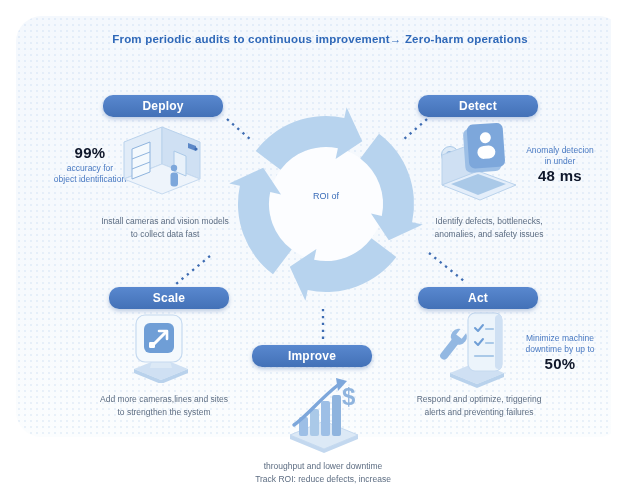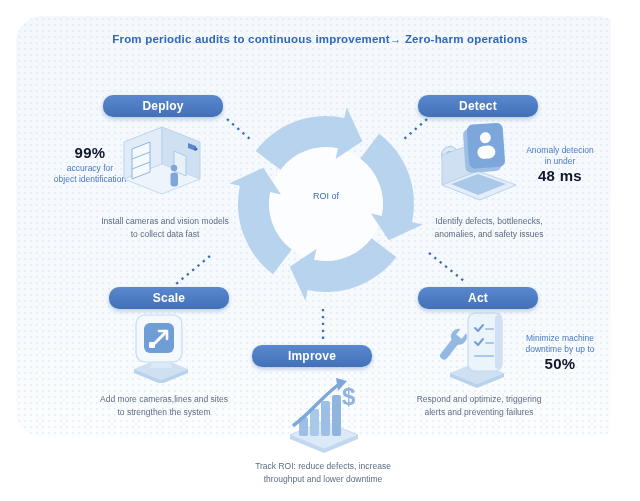--- a/index.html
+++ b/index.html
@@ -103,22 +103,22 @@
   </div>
   <div class="caption" id="cap-scale">
     <div>Add more cameras,lines and sites</div>
     <div>to strengthen the system</div>
   </div>
   <div class="caption" id="cap-act">
     <div>Respond and optimize, triggering</div>
     <div>alerts and preventing failures</div>
   </div>
   <div class="caption" id="cap-improve">
+    <div>throughput and lower downtime</div>
     <div>Track ROI: reduce defects, increase</div>
-    <div>throughput and lower downtime</div>
   </div>
 
   <div class="ill" id="ill-deploy">
     <svg viewBox="0 0 96 84">
       <polygon points="46,4 8,19 8,56 46,41" fill="#e1ecf8" stroke="#b9d2ec" stroke-width="1"></polygon>
       <polygon points="46,4 84,19 84,56 46,41" fill="#cfe0f3" stroke="#b9d2ec" stroke-width="1"></polygon>
       <polygon points="46,41 8,56 46,71 84,56" fill="#eef4fb" stroke="#c6daf0" stroke-width="1"></polygon>
       <polygon points="16,26 34,19 34,49 16,56" fill="#f4f9fd" stroke="#8fb4de" stroke-width="1"></polygon>
       <line x1="16" y1="36" x2="34" y2="29" stroke="#8fb4de" stroke-width="1"></line>
       <line x1="16" y1="46" x2="34" y2="39" stroke="#8fb4de" stroke-width="1"></line>

